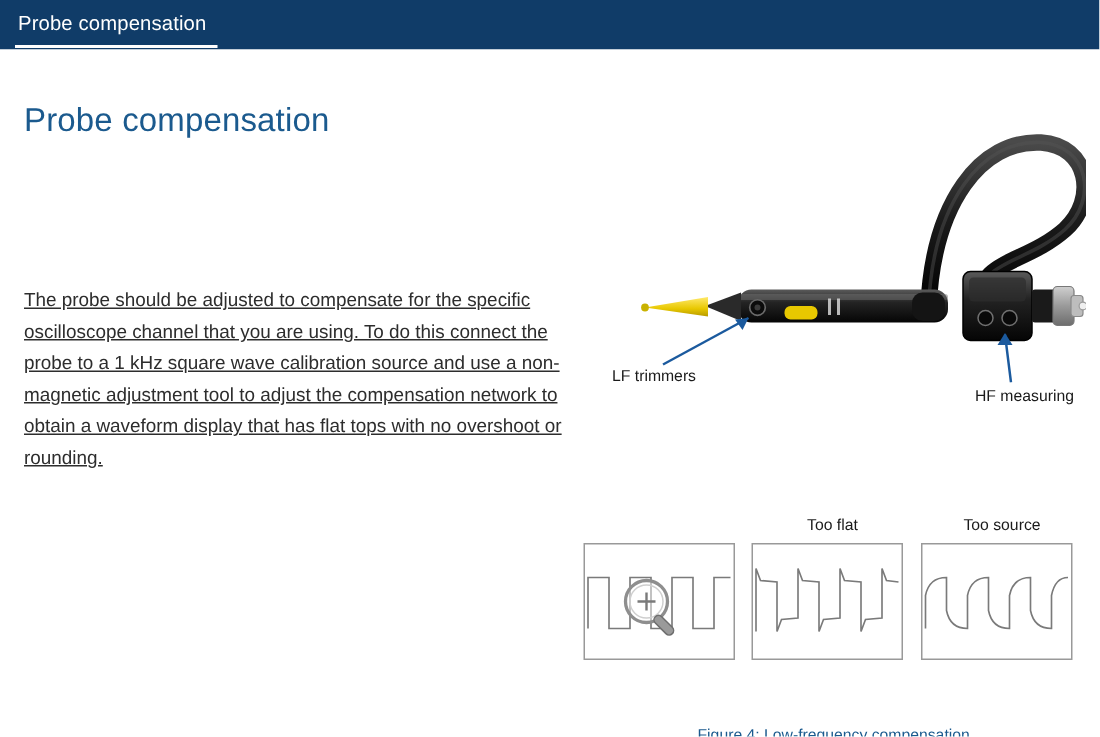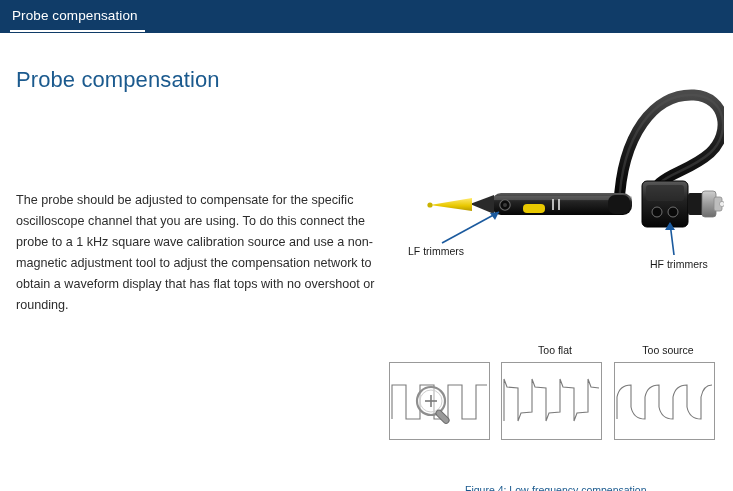--- a/index.html
+++ b/index.html
@@ -63,21 +63,21 @@
     letter-spacing: 0.1px;
   }
   p.body-text {
     position: absolute;
     margin: 0;
     font-size: 12.6px;
     line-height: 21px;
     color: #2d2d2d;
   }
   #para1 { left: 16px; top: 70px; width: 340px; }
-  #para2 { left: 16px; top: 157px; width: 360px; }
+  #para2 { left: 16px; top: 157px; width: 360px; text-decoration: underline; }
   #para3 { left: 16px; top: 265px; width: 620px; }
   #para4 { left: 16px; top: 297px; width: 350px; }
   a.inline-link {
     color: #2b7fc0;
     text-decoration: none;
   }
 
   
   .probe-photo {
     position: absolute;
@@ -221,21 +221,21 @@
         <g stroke="#1b5a9e" stroke-width="1.6" fill="none">
           <path d="M68,188 L125,157"></path>
           <path d="M300,200 L296,168"></path>
         </g>
         <polygon points="125,157 116,158 121,165" fill="#1b5a9e"></polygon>
         <polygon points="296,167 291,175 301,175" fill="#1b5a9e"></polygon>
       </svg>
     </div>
 
     <div class="callout-label" id="lf-label">LF trimmers</div>
-    <div class="callout-label" id="hf-label">HF trimmers</div>
+    <div class="callout-label" id="hf-label">HF measuring</div>
 
     <div class="wave-figure">
 
       <div class="wave-caption" id="wave-cap-0">Normal</div>
       <div class="wave-caption" id="wave-cap-1">Too flat</div>
       <div class="wave-caption" id="wave-cap-2">Too source</div>
 
       <div class="wave-box" id="wave-box-0">
         <svg width="99" height="76" viewBox="0 0 99 76" xmlns="http://www.w3.org/2000/svg">
           <path d="M2,56 L2,22 L16,22 L16,56 L30,56 L30,22 L44,22 L44,56 L58,56 L58,22 L72,22 L72,56 L86,56 L86,22 L97,22" fill="none" stroke="#7a7a7a" stroke-width="1.1"></path>

